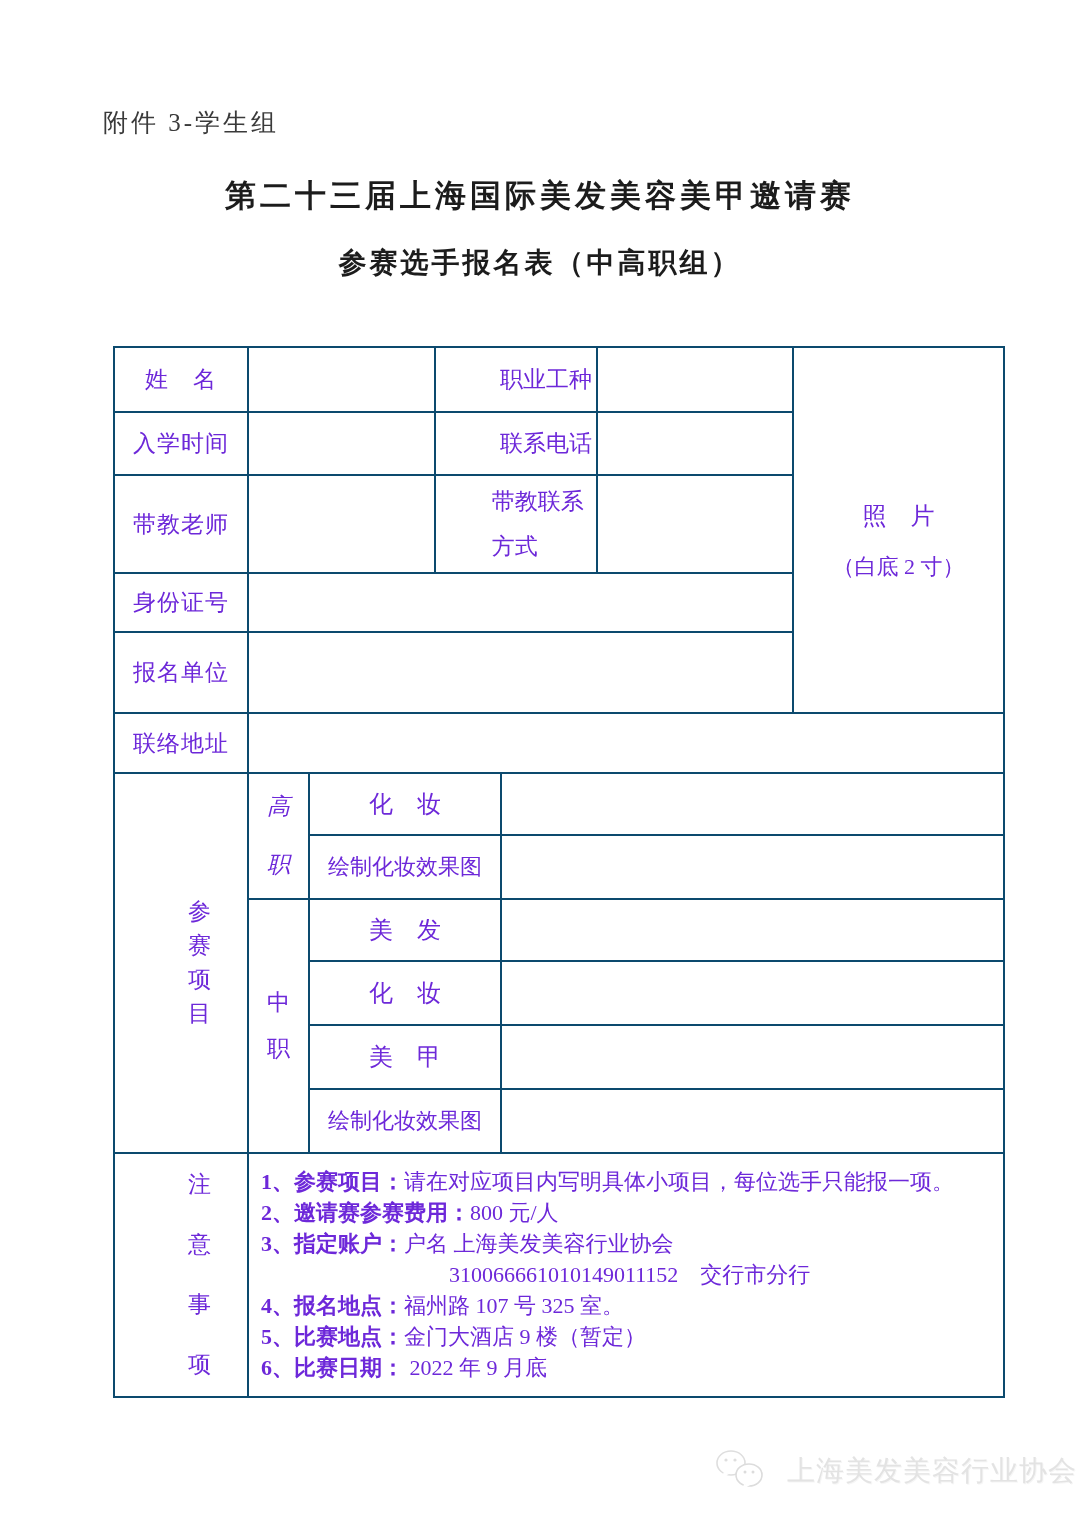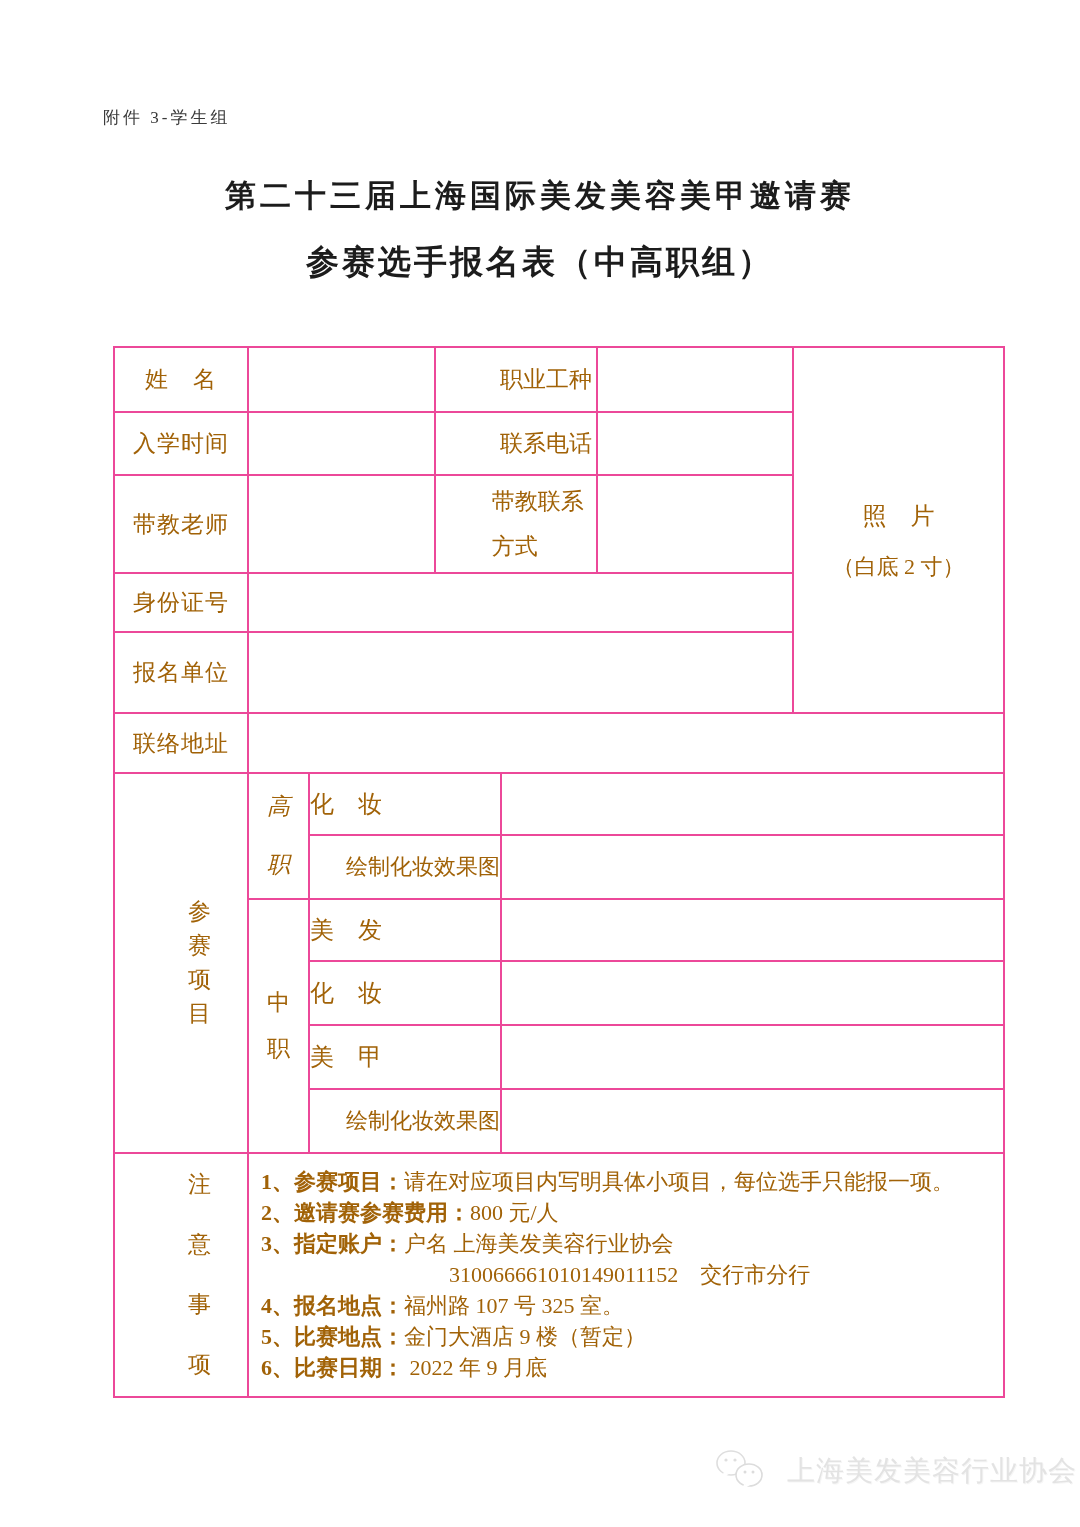--- a/index.html
+++ b/index.html
@@ -7,40 +7,40 @@
     width: 1080px; height: 1527px;
     background: #ffffff;
     font-family: "Liberation Serif", "DejaVu Serif", serif;
     color: #262626;
     overflow: hidden;
   }
   .page { position: absolute; inset: 0; width: 1080px; height: 1527px; background: #fff; }
 
   .attachment {
     position: absolute; left: 103px; top: 106px;
-    font-size: 17px; letter-spacing: 3px; color: #3a3a3a;
+    font-size: 25px; letter-spacing: 3px; color: #3a3a3a;
   }
   .title {
     position: absolute; left: 0; width: 1080px; top: 179px;
     text-align: center; font-size: 31px; font-weight: bold;
     letter-spacing: 4px; color: #1c1c1c; line-height: 34px;
   }
   .subtitle {
     position: absolute; left: 0; width: 1080px; top: 246px;
-    text-align: center; font-size: 33px; font-weight: bold;
+    text-align: center; font-size: 28px; font-weight: bold;
     letter-spacing: 3px; color: #1c1c1c; line-height: 33px;
   }
 
   table.form {
     position: absolute; left: 113px; top: 346px;
     width: 890px; border-collapse: collapse; table-layout: fixed;
   }
   td {
-    border: 2px solid #ec4899;
-    padding: 0; font-size: 23px; color: #a16207;
+    border: 2px solid #0c4a6e;
+    padding: 0; font-size: 23px; color: #6d28d9;
     vertical-align: middle; overflow: hidden;
   }
   td.lbl { text-align: center; letter-spacing: 1px; }
   td.lbl-right { text-align: right; padding-right: 4px; letter-spacing: 0; }
   .wrapblock {
     width: 4.1em; margin: 0 10px 0 auto;
     text-align: left; line-height: 45px; word-break: break-all;
   }
   .vtext {
     width: 1.35em; margin: 0 auto; text-align: center;
@@ -50,22 +50,22 @@
   .lh-events { line-height: 34px; }   
   .lh-gz { line-height: 58px; font-style: italic; }       
   .lh-zz { line-height: 46px; }       
   .lh-notes { line-height: 60px; font-size: 23px; } 
 
   td.photo-cell { text-align: center; vertical-align: middle; }
   .photo-inner { display: flex; flex-direction: column; align-items: center; gap: 20px; padding-top: 22px; justify-content: center; }
   .photo-line1 { font-size: 24px; letter-spacing: 0; }
   .photo-line2 { font-size: 22px; }
 
-  td.event-lbl { font-size: 24px; }
-  td.event-lbl-long { text-align: right; font-size: 22px; letter-spacing: 0; }
+  td.event-lbl { text-align: center; font-size: 24px; }
+  td.event-lbl-long { text-align: center; font-size: 22px; letter-spacing: 0; }
 
   td.notes-cell { vertical-align: top; padding: 12px 8px 0 12px; }
   .note-line { font-size: 22px; line-height: 31px; white-space: nowrap; }
   .note-line .pfx { font-weight: bold; }
   .note-indent { padding-left: 188px; }
 
   .watermark {
     position: absolute; left: 714px; top: 1448px;
     display: flex; align-items: center; gap: 19px;
   }

